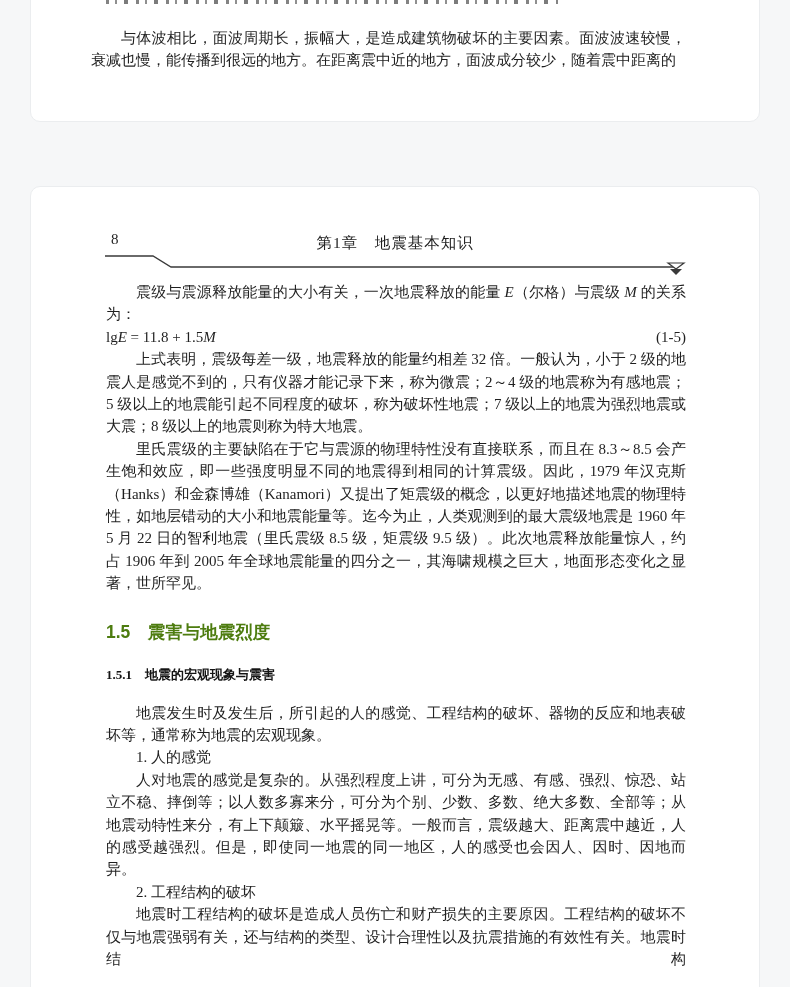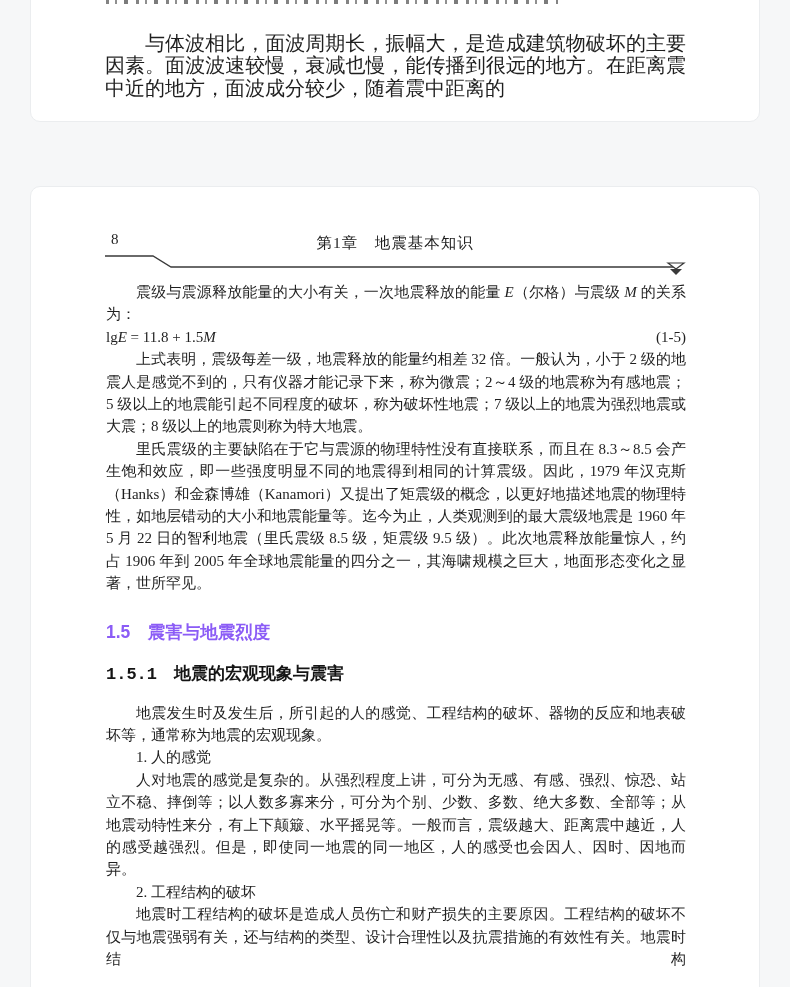--- a/index.html
+++ b/index.html
@@ -29,22 +29,22 @@
     left: 75px; top: 140px;
     width: 452px; height: 5px;
     background: repeating-linear-gradient(90deg,
       #5a5a5a 0 3px, transparent 3px 9px,
       #6a6a6a 9px 11px, transparent 11px 18px,
       #4f4f4f 18px 22px, transparent 22px 30px);
     opacity: .75;
   }
   .pt-body {
     position: absolute;
-    left: 74px; right: 73px; top: 153px;
-    font-size: 20px; line-height: 22.4px;
+    left: 60px; right: 73px; top: 153px;
+    font-size: 15px; line-height: 22.4px;
     text-align: justify;
     text-indent: 2em;
   }
 
   
   .page-num {
     position: absolute;
     left: 80px; top: 44px;
     font-size: 15px;
     letter-spacing: .5px;
@@ -72,26 +72,26 @@
 
   .formula-row { position: relative; text-align: left; }
   .formula-tag { position: absolute; right: 0; top: 0; }
 
   .h2 {
     font-family: "Liberation Sans", "DejaVu Sans", sans-serif;
     font-weight: bold;
     font-size: 17.5px;
     margin: 26px 0 21px 0 !important;
     text-align: left;
-    color: #8b5cf6;
+    color: #4d7c0f;
   }
   .h3 {
-    font-family: Liberation Mono, monospace;
+    font-family: Liberation Serif, serif;
     font-weight: bold;
-    font-size: 17px;
+    font-size: 13px;
     margin: 0 0 15px 0 !important;
     text-align: left;
     color: #141414;
   }
 </style>
 </head>
 <body>
 
 <div class="page page-top">
   <div class="clip-strip"></div>

